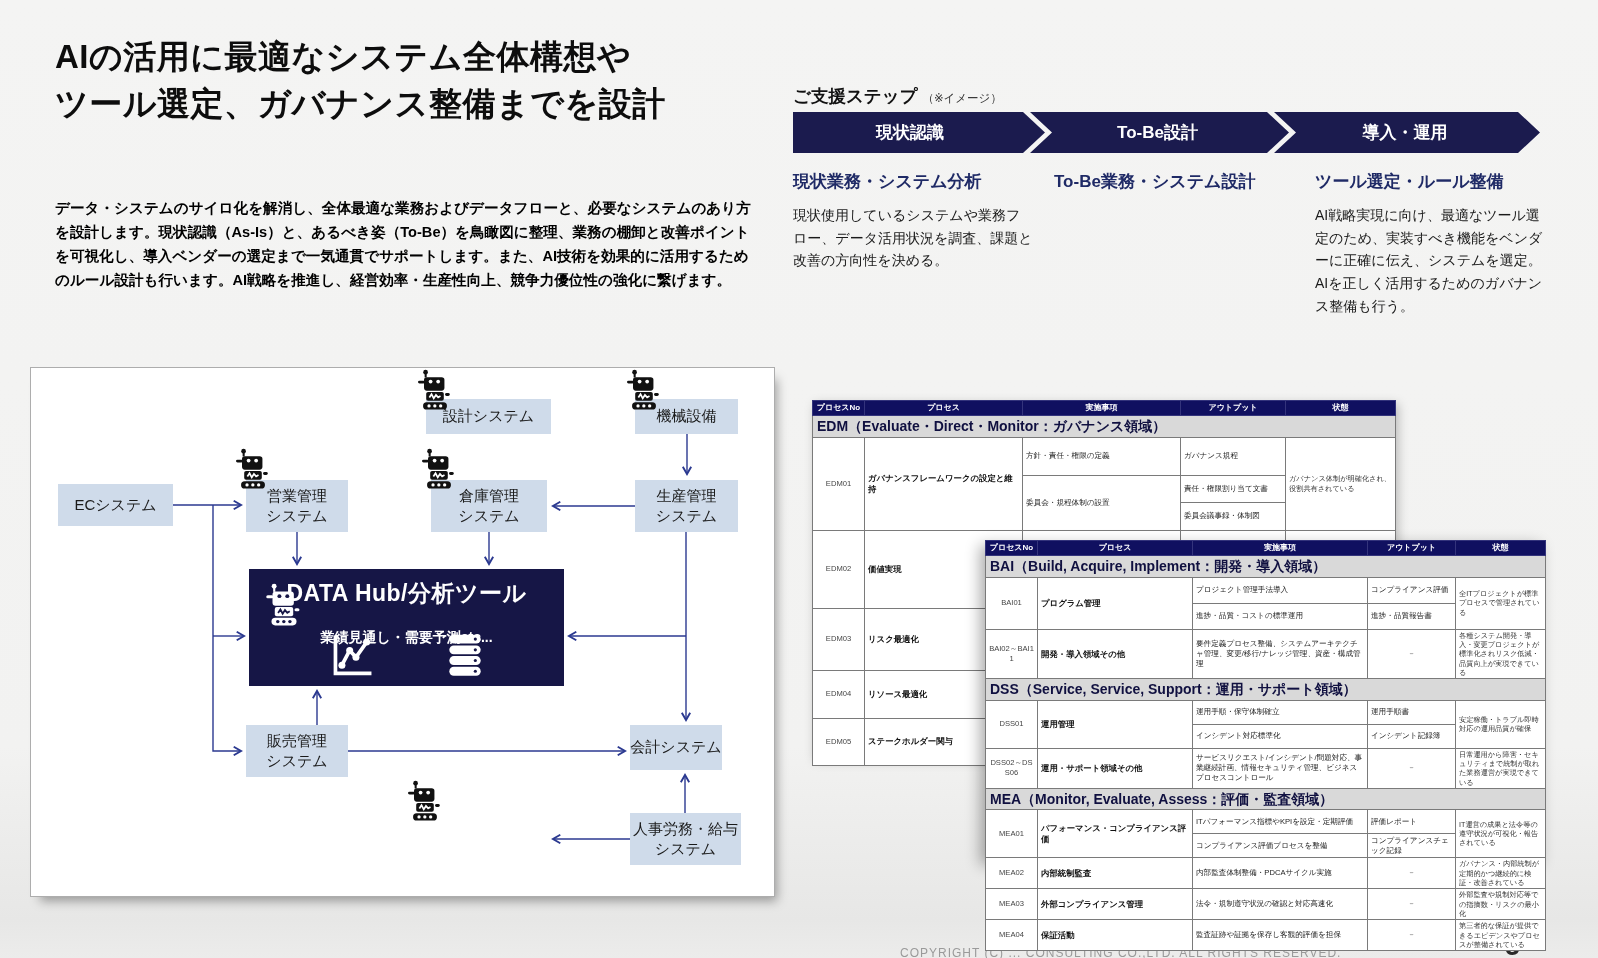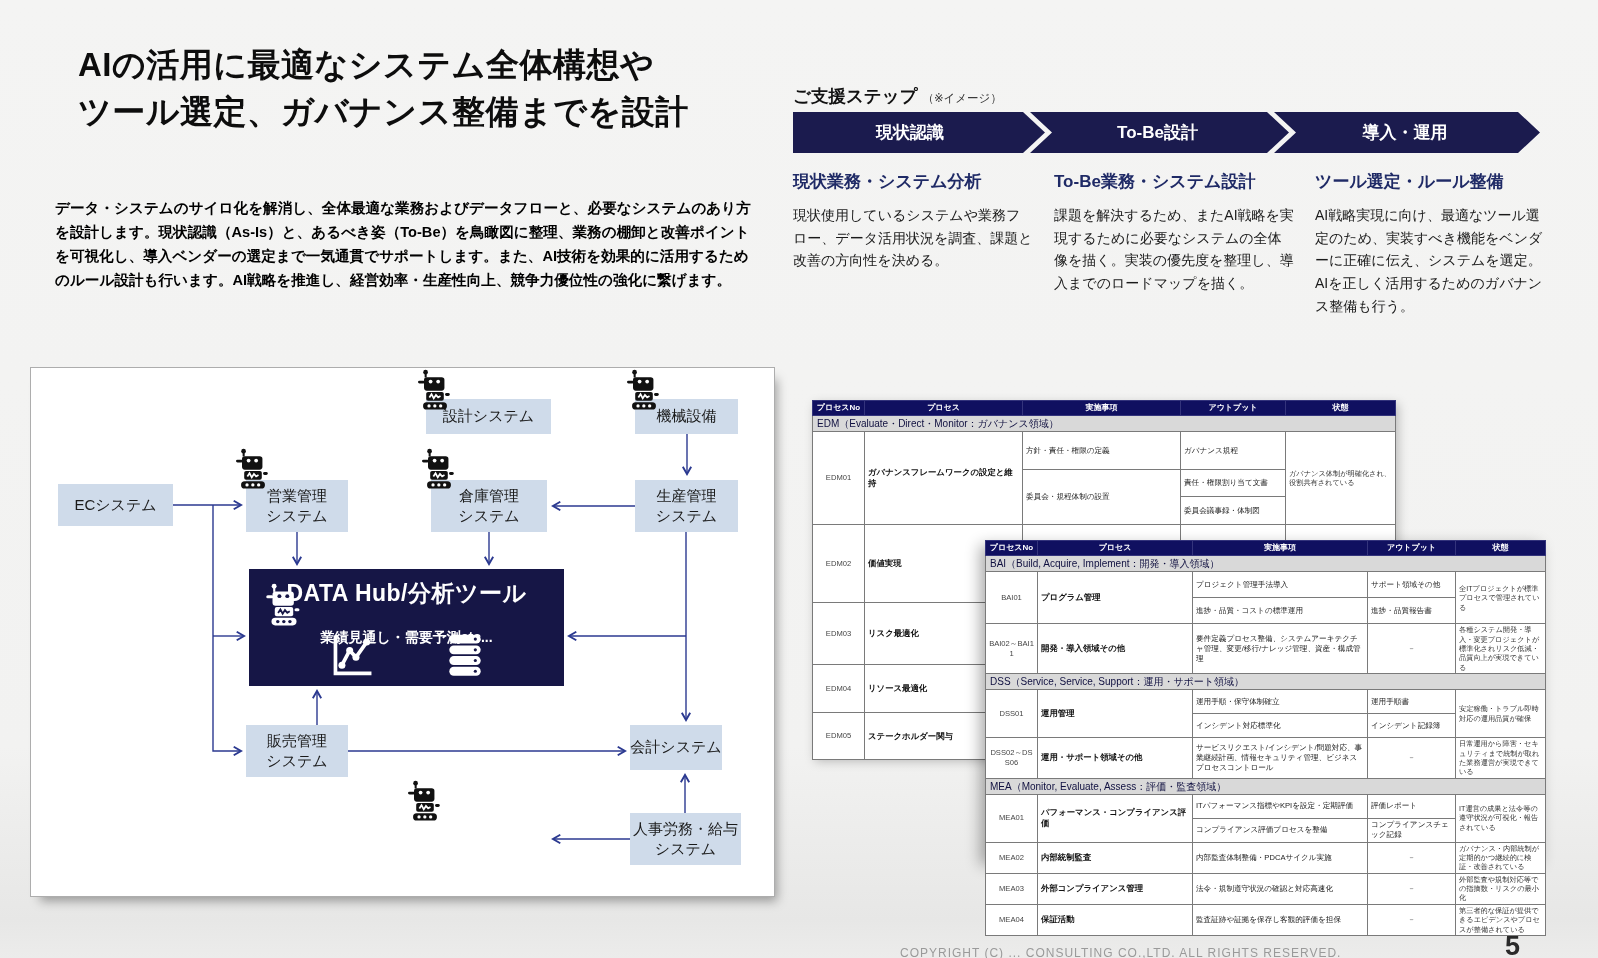--- a/index.html
+++ b/index.html
@@ -2,21 +2,21 @@
 <html><head>
 <meta charset="utf-8">
 <style>
   html,body{margin:0;padding:0;}
   body{font-family:"Liberation Sans","DejaVu Sans",sans-serif;}
   #page{position:relative;width:1598px;height:958px;overflow:hidden;
         background:linear-gradient(180deg,#f4f4f3 0%,#f2f2f1 78%,#e7e7e6 96%,#ececeb 100%);}
   .abs{position:absolute;}
 
   
-  #title{left:55px;top:42px;width:680px;font-size:33px;font-weight:800;line-height:1.42;color:#0d0d0d;letter-spacing:.5px;margin-left:23px;}
+  #title{left:55px;top:34px;width:680px;font-size:33px;font-weight:800;line-height:1.42;color:#0d0d0d;letter-spacing:.5px;}
   #intro{left:55px;top:197px;width:702px;font-size:14.6px;font-weight:bold;line-height:1.64;color:#000;}
 
   
   #steps-head{left:793px;top:84px;font-size:17.5px;font-weight:800;color:#111;}
   #steps-head .note{font-size:11.5px;font-weight:normal;color:#333;}
   #chevrons{left:793px;top:112px;width:747px;height:41px;}
   .chev{position:absolute;top:0;height:41px;background:#1b1b4e;color:#fff;font-size:17px;font-weight:bold;
         display:flex;align-items:center;justify-content:center;}
   .chev.first{clip-path:polygon(0 0,calc(100% - 22px) 0,100% 50%,calc(100% - 22px) 100%,0 100%);}
   .chev.mid{clip-path:polygon(0 0,calc(100% - 22px) 0,100% 50%,calc(100% - 22px) 100%,0 100%,22px 50%);}
@@ -38,21 +38,21 @@
   svg.conn{position:absolute;left:0;top:0;pointer-events:none;}
 
   
   .tblwrap{position:absolute;background:#fff;}
   #tbl-back{left:812px;top:400px;width:583px;height:357px;box-shadow:3px 4px 10px rgba(0,0,0,.25);z-index:1;}
   #tbl-front{left:985px;top:540px;width:560px;height:320px;box-shadow:-5px 5px 14px rgba(0,0,0,.32);z-index:2;}
   table.t{border-collapse:collapse;table-layout:fixed;width:100%;height:100%;}
   .t td{border:1px solid #7a7a7a;font-size:7.6px;line-height:1.3;padding:1px 3px;color:#222;background:#fff;
         word-break:break-all;vertical-align:middle;overflow:hidden;}
   .t tr.hd td{background:#101060;color:#fff;border-color:#34347c;font-size:8px;font-weight:bold;text-align:center;padding:2px;}
-  .t tr.sec td{background:#d9d9d9;color:#101040;font-weight:normal;font-size:10px;padding:1px 4px;word-break:keep-all;}
+  .t tr.sec td{background:#d9d9d9;color:#101040;font-weight:bold;font-size:14px;padding:1px 4px;word-break:keep-all;}
   .t td.no{text-align:center;color:#444;}
   .t td.proc{font-weight:bold;font-size:8.4px;color:#111;}
   .t td.dash{text-align:center;color:#555;}
   .t td.st{font-size:7.2px;color:#333;}
 
   
   #footer-copy{left:900px;top:946px;font-size:12px;color:#9a9a9a;letter-spacing:1px;white-space:nowrap;}
   #page-num{left:1505px;top:931px;font-size:27px;font-weight:bold;color:#2a2a2a;}
 </style>
 </head>
@@ -120,21 +120,20 @@
       <span>導入・運用</span>
     </div>
   </div>
 
   <div class="step-col" style="left:793px;top:170px">
     <h3>現状業務・システム分析</h3>
     <p>現状使用しているシステムや業務フロー、データ活用状況を調査、課題と改善の方向性を決める。</p>
   </div>
   <div class="step-col" style="left:1054px;top:170px">
     <h3>To-Be業務・システム設計</h3>
-    <p>課題を解決するため、またAI戦略を実現するために必要なシステムの全体像を描く。実装の優先度を整理し、導入までのロードマップを描く。</p>
   </div>
   <div class="step-col" style="left:1315px;top:170px;width:236px">
     <h3>ツール選定・ルール整備</h3>
     <p>AI戦略実現に向け、最適なツール選定のため、実装すべき機能をベンダーに正確に伝え、システムを選定。AIを正しく活用するためのガバナンス整備も行う。</p>
   </div>
 
   <div class="abs" id="panel">
 
     <svg class="conn" width="742" height="527" viewBox="0 0 742 527">
       <defs>
@@ -310,21 +309,21 @@
         <td>アウトプット</td>
         <td>状態</td>
       </tr>
       <tr class="sec" style="height:13px">
         <td colspan="5">BAI（Build, Acquire, Implement：開発・導入領域）</td>
       </tr>
       <tr style="height:26px">
         <td class="no" rowspan="2">BAI01</td>
         <td class="proc" rowspan="2">プログラム管理</td>
         <td>プロジェクト管理手法導入</td>
-        <td>サポート領域その他</td>
+        <td>コンプライアンス評価</td>
         <td class="st" rowspan="2">全ITプロジェクトが標準プロセスで管理されている</td>
       </tr>
       <tr style="height:26px">
         <td>進捗・品質・コストの標準運用</td>
         <td>進捗・品質報告書</td>
       </tr>
       <tr style="height:30px">
         <td class="no">BAI02～BAI11</td>
         <td class="proc">開発・導入領域その他</td>
         <td>要件定義プロセス整備、システムアーキテクチャ管理、変更/移行/ナレッジ管理、資産・構成管理</td>

